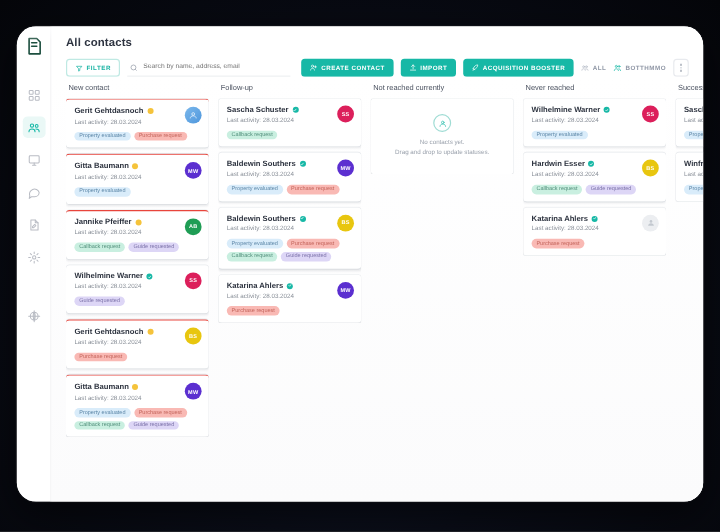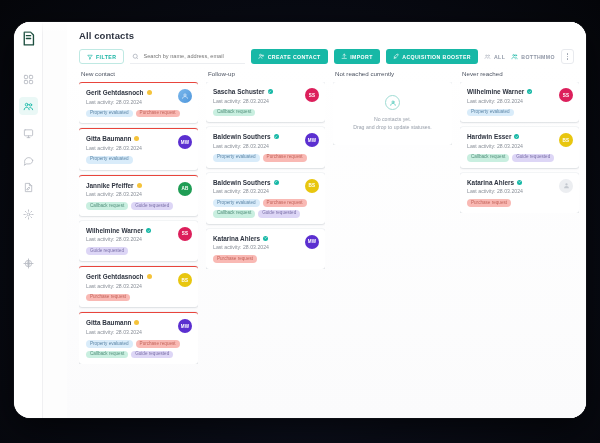--- a/index.html
+++ b/index.html
@@ -9,21 +9,21 @@
     background: #07070c;
   }
   #stage { position: relative; width: 600px; height: 443px;
     background: radial-gradient(ellipse at 50% 62%, #141a2e 0%, #0a0d18 45%, #05060a 100%); }
 
   
   #shell {
     position: absolute; left: 14px; top: 22px; width: 572px; height: 396px;
     background: #fdfdfd; border-radius: 16px;
     box-shadow: 0 10px 34px rgba(0,0,0,.65), 0 0 0 1px rgba(255,255,255,.06);
-    overflow: hidden; display: flex; gap: 24px;
+    overflow: hidden; display: flex;
   }
   #shell-gloss { position:absolute; left:0; top:0; right:0; height:12px;
     background: linear-gradient(180deg, rgba(255,255,255,.9), rgba(255,255,255,0)); pointer-events:none; }
 
   
   #sidebar {
     width: 29px; flex: 0 0 29px; background: #ffffff;
     border-right: 1px solid #f0f0f2;
     display: flex; flex-direction: column; align-items: center;
     padding-top: 6px; gap: 0;

